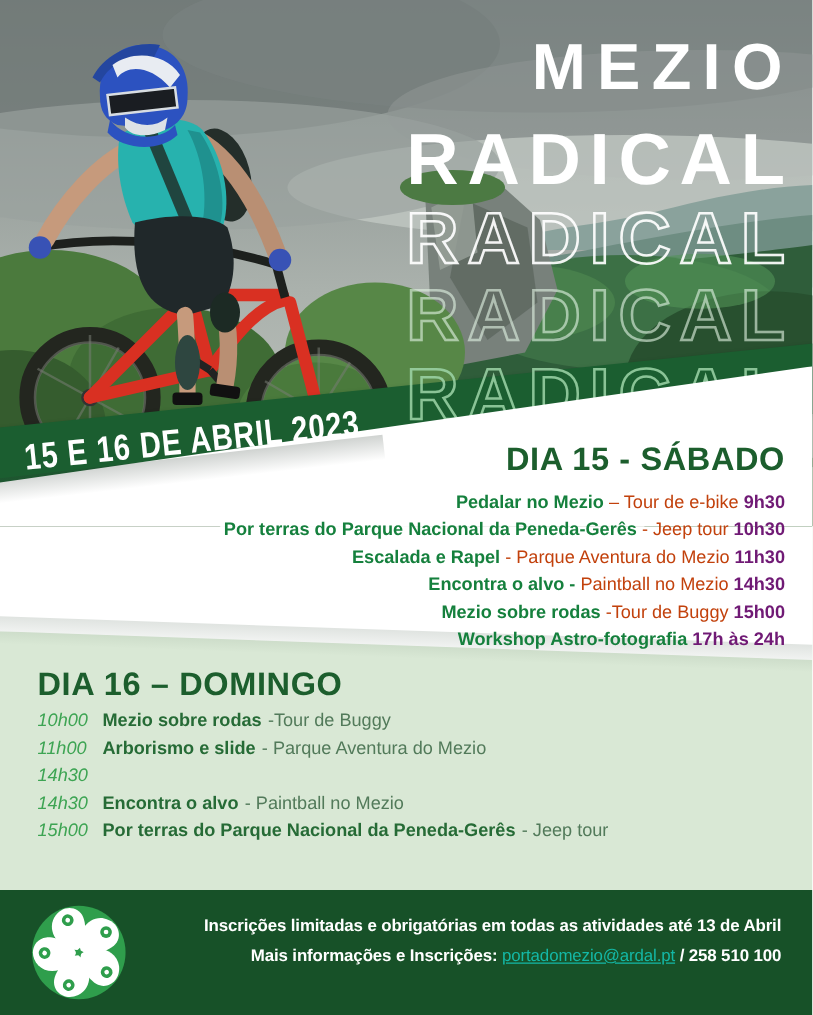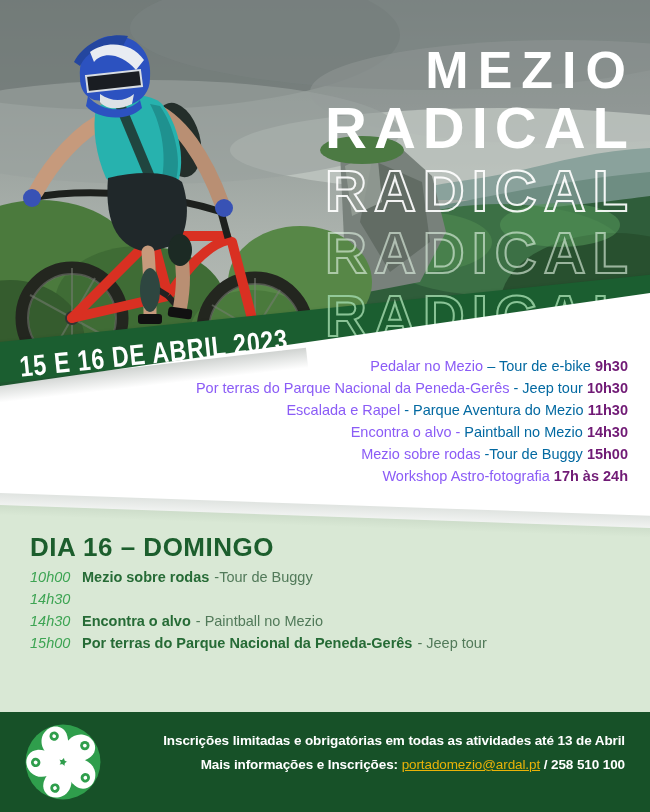--- a/index.html
+++ b/index.html
@@ -8,21 +8,21 @@
   .poster { position:relative; width:650px; height:812px; overflow:hidden; background:#fff; }
 
   
   .hero { position:absolute; top:0; left:0; width:650px; height:421px; z-index:1; }
   .hero svg { display:block; }
 
   
   .title-stack { position:absolute; top:0; right:15px; width:620px; text-align:right; z-index:3; }
   .title-line { position:absolute; right:0; white-space:nowrap; font-weight:bold; line-height:1;
                 letter-spacing:7px; }
-  .t-mezio   { top:44px;  font-size:52px; color:#ffffff; letter-spacing:9px; }
+  .t-mezio   { top:28px;  font-size:52px; color:#ffffff; letter-spacing:9px; }
   .t-radical { top:99px;  font-size:58px; color:#ffffff; }
   .echo { color:transparent; }
   .e1 { top:162px; font-size:58px; -webkit-text-stroke:2px rgba(255,255,255,0.92); }
   .e2 { top:224px; font-size:58px; -webkit-text-stroke:2px rgba(225,242,226,0.62); }
   .e3 { top:287px; font-size:58px; -webkit-text-stroke:2px rgba(158,213,168,0.85); }
 
   
   .date-band { position:absolute; top:344px; left:-20px; width:740px; height:56px;
                background:#1b5e30; transform:rotate(-5.9deg); transform-origin:left top;
                z-index:2; box-shadow:0 2px 4px rgba(0,0,0,0.25); }
@@ -35,22 +35,22 @@
                  clip-path:polygon(0px 386px, 650px 293px, 650px 421px, 0px 421px); z-index:4; }
   .fold-shade { position:absolute; top:384px; left:-12px; width:320px; height:20px; z-index:5;
                 transform:rotate(-6.5deg); transform-origin:left top;
                 background:linear-gradient(to bottom, rgba(40,55,45,0.22), rgba(40,55,45,0)); }
 
   
   .sat-block { position:absolute; top:352px; right:22px; width:580px; text-align:right; z-index:7; }
   .day-heading { font-size:26px; font-weight:bold; color:#1c5e2d; letter-spacing:0.5px; }
   .sat-block .day-heading { margin-bottom:11px; }
   .sched-line { font-size:14.5px; margin:6px 0; white-space:nowrap; }
-  .act-name { font-weight:normal; color:#8b5cf6; }
-  .act-desc { color:#0369a1; }
+  .act-name { font-weight:bold; color:#15803d; }
+  .act-desc { color:#c2410c; }
   .act-time { font-weight:bold; color:#701a75; }
 
   
   .sun-bg { position:absolute; top:0; left:0; width:650px; height:812px; background:#d9e8d5;
             clip-path:polygon(0px 505px, 650px 528px, 650px 812px, 0px 812px); z-index:6; }
   .swoosh-shadow { position:absolute; top:492px; left:-30px; width:740px; height:22px; z-index:6;
                    transform:rotate(2deg); transform-origin:left top;
                    background:linear-gradient(to bottom, rgba(60,85,65,0.16), rgba(60,85,65,0)); }
   .sun-block { position:absolute; top:532px; left:30px; width:605px; z-index:7; text-align:left; }
   .sun-block .day-heading { margin-bottom:4px; }
@@ -58,21 +58,21 @@
   .sun-time { flex:0 0 52px; font-style:italic; font-weight:normal; color:#3da453; }
   .sun-name { font-weight:bold; color:#266b36; margin-right:5px; }
   .sun-desc { color:#527a5a; }
 
   
   .footer { position:absolute; top:712px; left:0; width:650px; height:120px; background:#175128; z-index:8; }
   .footer-logo { position:absolute; top:11px; left:24px; width:78px; height:78px; }
   .footer-text { position:absolute; top:17px; right:25px; width:520px; text-align:right;
                  color:#ffffff; font-size:13.5px; line-height:24px; letter-spacing:-0.1px; }
   .footer-text .bold { font-weight:bold; }
-  .email-link { color:#eab308; text-decoration:underline; font-weight:normal; cursor:pointer; }
+  .email-link { color:#14b8a6; text-decoration:underline; font-weight:normal; cursor:pointer; }
 </style>
 </head>
 <body>
 
 <div class="poster">
 
   <div class="hero">
     <svg width="650" height="421" viewBox="0 0 650 421">
       <defs>
         <linearGradient id="sky" x1="0" y1="0" x2="0" y2="1">
@@ -186,20 +186,21 @@
 
   <div class="date-band"></div>
   <div class="white-wedge"></div>
   <div class="fold-shade"></div>
   <div class="date-text">15 E 16 DE ABRIL 2023</div>
 
   <div class="sun-bg"></div>
   <div class="swoosh-shadow"></div>
 
   <div class="sat-block">
+    <div class="day-heading">DIA 15 - SÁBADO</div>
     <div class="sched-line">
       <span class="act-name">Pedalar no Mezio</span>
       <span class="act-desc">– Tour de e-bike</span>
       <span class="act-time">9h30</span>
     </div>
     <div class="sched-line">
       <span class="act-name">Por terras do Parque Nacional da Peneda-Gerês</span>
       <span class="act-desc">- Jeep tour</span>
       <span class="act-time">10h30</span>
     </div>
@@ -224,20 +225,25 @@
       <span class="act-time">17h às 24h</span>
     </div>
   </div>
 
   <div class="sun-block">
     <div class="day-heading">DIA 16 – DOMINGO</div>
     <div class="sun-line">
       <span class="sun-time">10h00</span>
       <span class="sun-name">Mezio sobre rodas</span>
       <span class="sun-desc">-Tour de Buggy</span>
+    </div>
+    <div class="sun-line">
+      <span class="sun-time">11h00</span>
+      <span class="sun-name">Arborismo e slide</span>
+      <span class="sun-desc">- Parque Aventura do Mezio</span>
     </div>
     <div class="sun-line">
       <span class="sun-time">14h30</span>
     </div>
     <div class="sun-line">
       <span class="sun-time">14h30</span>
       <span class="sun-name">Encontra o alvo</span>
       <span class="sun-desc">- Paintball no Mezio</span>
     </div>
     <div class="sun-line">

